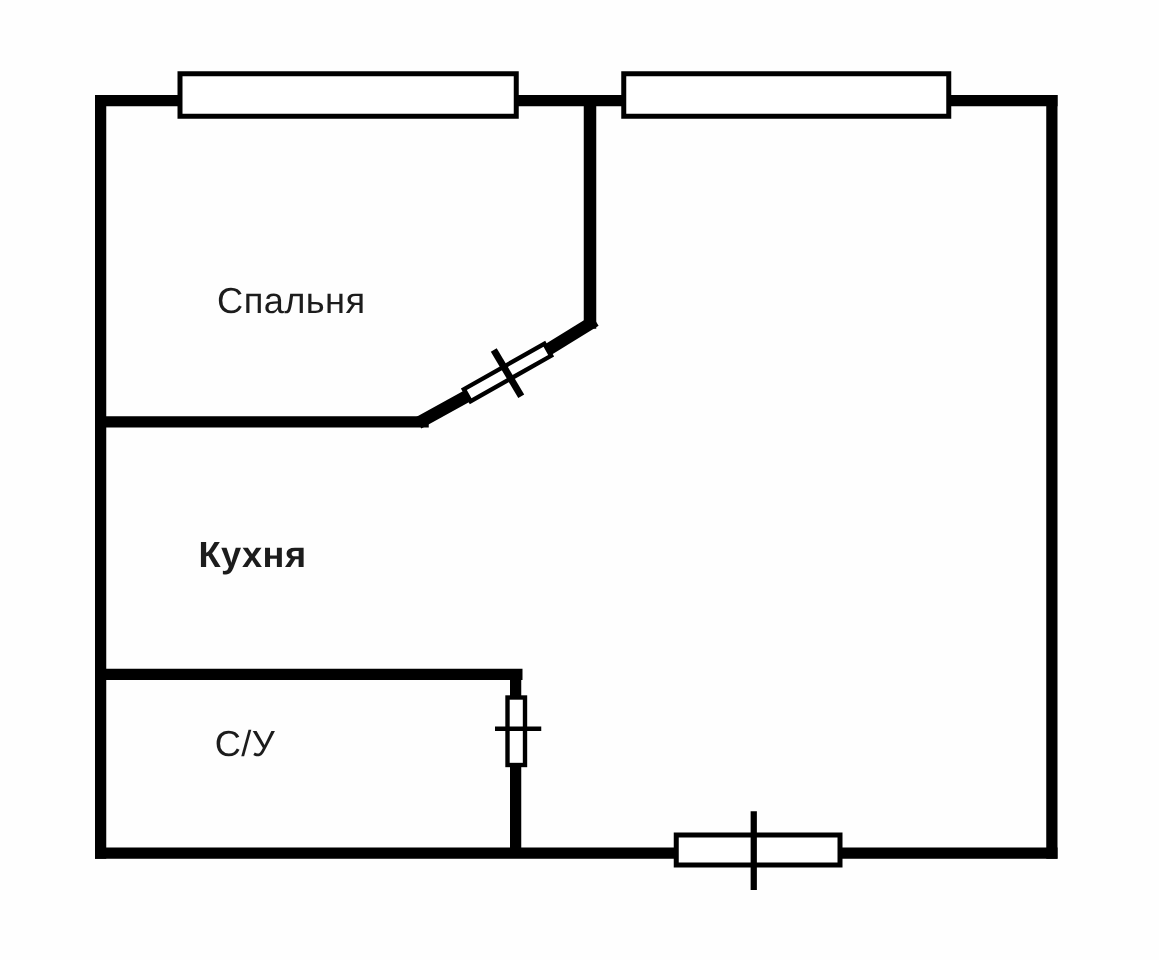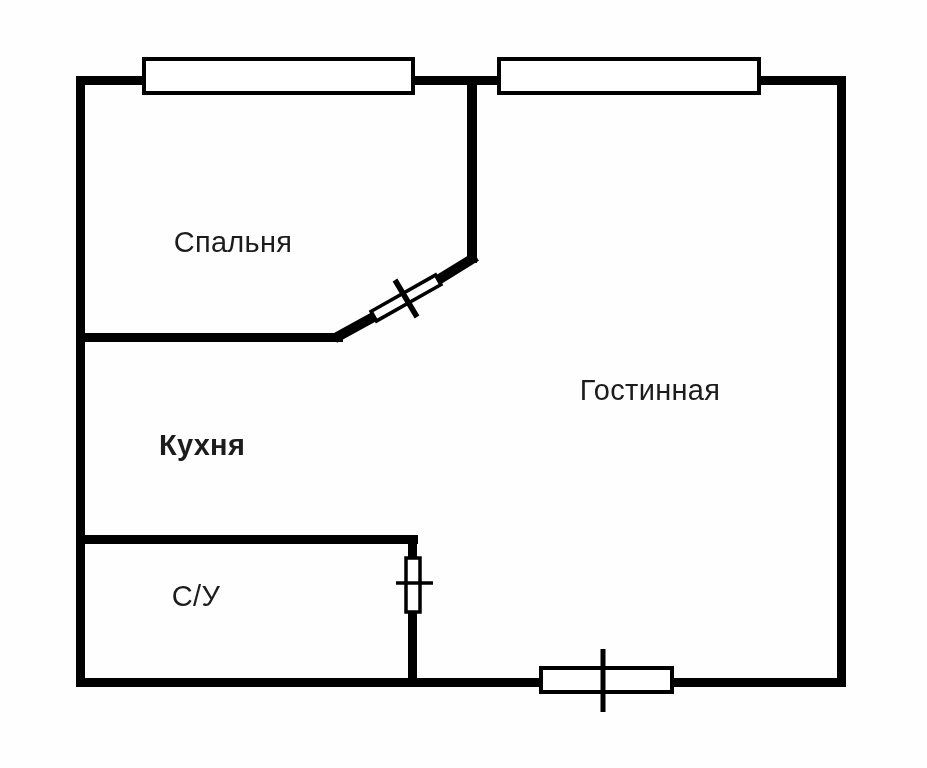--- a/index.html
+++ b/index.html
@@ -62,16 +62,15 @@
     <rect x="406" y="558" width="14" height="54" fill="#ffffff" stroke="#000000" stroke-width="3.5"></rect>
     <line x1="396" y1="583" x2="433" y2="583" stroke="#000000" stroke-width="3.5"></line>
 
     <g transform="rotate(-29.5 406 298)">
       <rect x="369" y="292.5" width="74" height="11" fill="#ffffff" stroke="#000000" stroke-width="3.5"></rect>
     </g>
     <line x1="395" y1="280" x2="417" y2="317" stroke="#000000" stroke-width="5.5"></line>
   </svg>
 
   <span class="room-label" style="left:233px; top:197px;margin-top:45px;">Спальня</span>
-  <span class="room-label" style="left:650px; top:390px;">Гостинная</span>
   <span class="room-label" style="left:202px; top:445px;font-weight:bold;">Кухня</span>
   <span class="room-label" style="left:196px; top:596px;">С/У</span>
 </div>
 
 </body></html>

